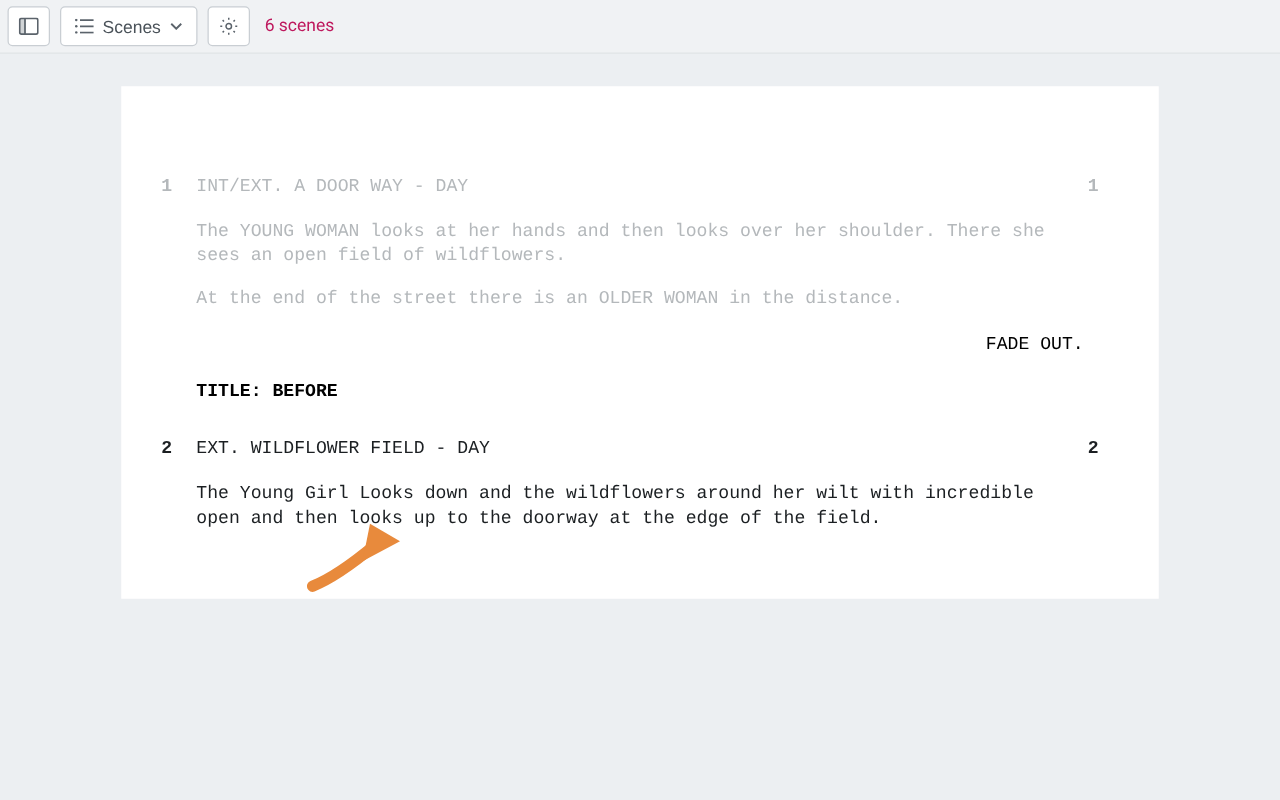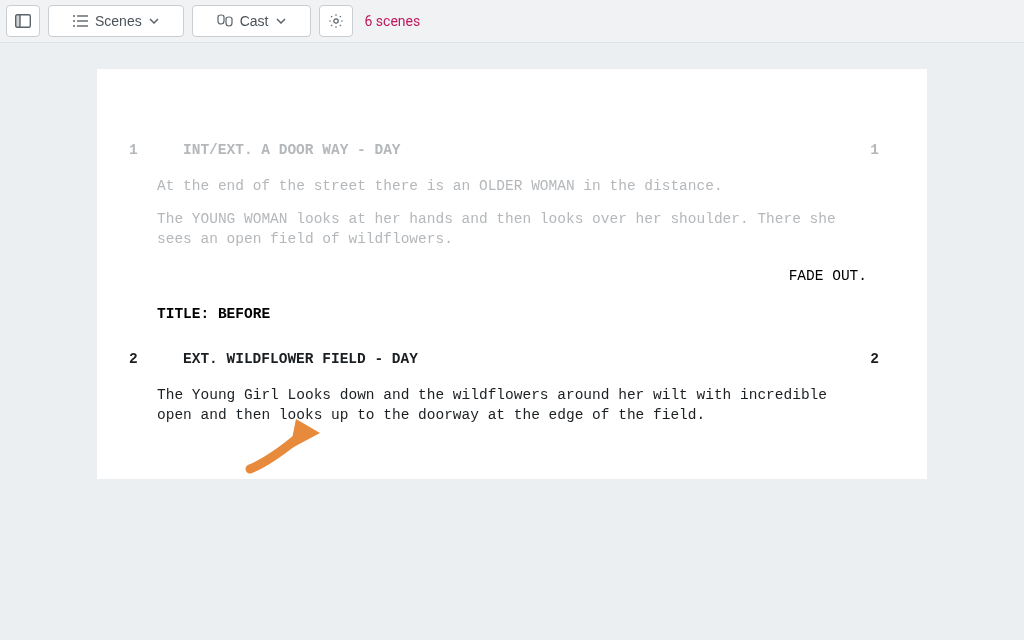--- a/index.html
+++ b/index.html
@@ -15,21 +15,21 @@
       padding: 5px 6px;
       display: flex;
       align-items: center;
       gap: 8px;
       border-bottom: 1px solid #e0e3e6;
     }
     .tb-btn {
       background: #fff;
       border: 1px solid #c9ced3;
       border-radius: 4px;
-      padding: 6px 24px;
+      padding: 6px 11px;
       display: inline-flex;
       align-items: center;
       gap: 7px;
       font-size: 14px;
       color: #4a5259;
       cursor: pointer;
       height: 32px;
     }
     .tb-btn.icon-only { padding: 6px 8px; }
     .icon { display: inline-flex; align-items: center; justify-content: center; }
@@ -60,24 +60,23 @@
       top: 0;
       font-weight: bold;
     }
     .scene-num-right {
       position: absolute;
       right: -12px;
       top: 0;
       font-weight: bold;
     }
     .scene-heading {
-      font-weight: bold;
+      font-weight: normal;
       text-transform: uppercase;
       margin-bottom: 16px;
-      margin-left: 26px;
     }
     .scene-faded .scene-heading,
     .scene-faded .action,
     .scene-faded .scene-num-left,
     .scene-faded .scene-num-right {
       color: #b4b8bb;
     }
     .action {
       margin-bottom: 14px;
     }
@@ -125,56 +124,42 @@
       </svg>
     </span>
     <span>Scenes</span>
     <span class="icon">
       <svg width="10" height="6" viewBox="0 0 10 6" fill="none" stroke="#5b636b" stroke-width="1.5">
         <polyline points="1,1 5,5 9,1"></polyline>
       </svg>
     </span>
   </button>
 
-  <button class="tb-btn">
-    <span class="icon">
-      <svg width="16" height="14" viewBox="0 0 16 14" fill="none" stroke="#5b636b" stroke-width="1.2">
-        <path d="M1 3 Q1 1 4 1 Q7 1 7 3 L7 7 Q7 10 4 10 Q1 10 1 7 Z"></path>
-        <path d="M9 5 Q9 3 12 3 Q15 3 15 5 L15 9 Q15 12 12 12 Q9 12 9 9 Z"></path>
-      </svg>
-    </span>
-    <span>Cast</span>
-    <span class="icon">
-      <svg width="10" height="6" viewBox="0 0 10 6" fill="none" stroke="#5b636b" stroke-width="1.5">
-        <polyline points="1,1 5,5 9,1"></polyline>
-      </svg>
-    </span>
-  </button>
 
   <button class="tb-btn icon-only">
     <span class="icon">
       <svg width="16" height="16" viewBox="0 0 16 16" fill="none" stroke="#5b636b" stroke-width="1.2">
         <circle cx="8" cy="8" r="2.2"></circle>
         <path d="M8 1.2v1.6M8 13.2v1.6M1.2 8h1.6M13.2 8h1.6M3.1 3.1l1.1 1.1M11.8 11.8l1.1 1.1M12.9 3.1l-1.1 1.1M4.2 11.8l-1.1 1.1"></path>
       </svg>
     </span>
   </button>
 
   <span class="scene-count">6 scenes</span>
 </div>
 
 <div class="canvas">
   <div class="page">
 
     <div class="scene-block scene-faded">
       <span class="scene-num-left">1</span>
       <span class="scene-num-right">1</span>
       <div class="scene-heading">INT/EXT. A DOOR WAY - DAY</div>
+      <div class="action">The YOUNG WOMAN looks at her hands and then looks over her shoulder. There she sees an open field of wildflowers.</div>
       <div class="action">At the end of the street there is an OLDER WOMAN in the distance.</div>
-      <div class="action">The YOUNG WOMAN looks at her hands and then looks over her shoulder. There she sees an open field of wildflowers.</div>
     </div>
 
     <div class="transition">FADE OUT.</div>
 
     <div class="title-card">TITLE: BEFORE</div>
 
     <div class="scene-block scene-current">
       <span class="scene-num-left">2</span>
       <span class="scene-num-right">2</span>
       <div class="scene-heading">EXT. WILDFLOWER FIELD - DAY</div>

